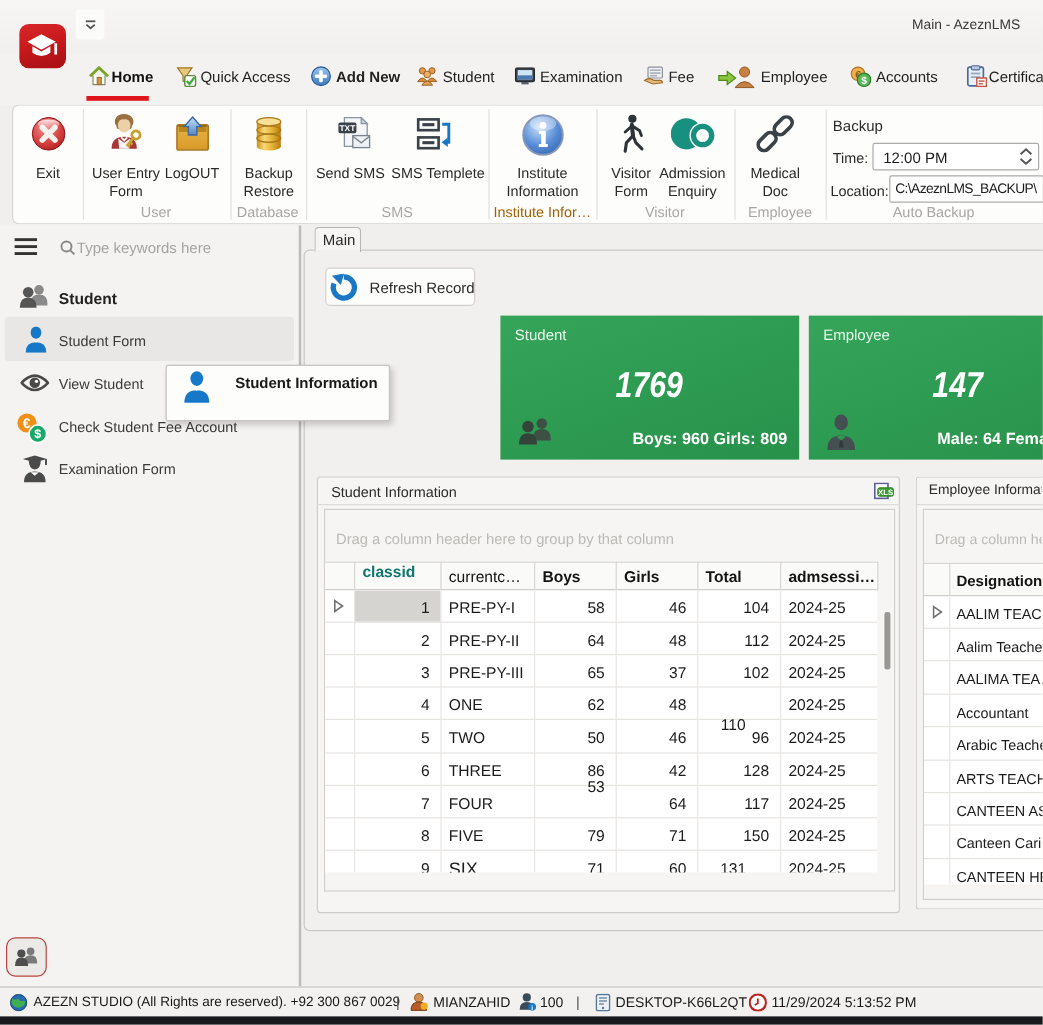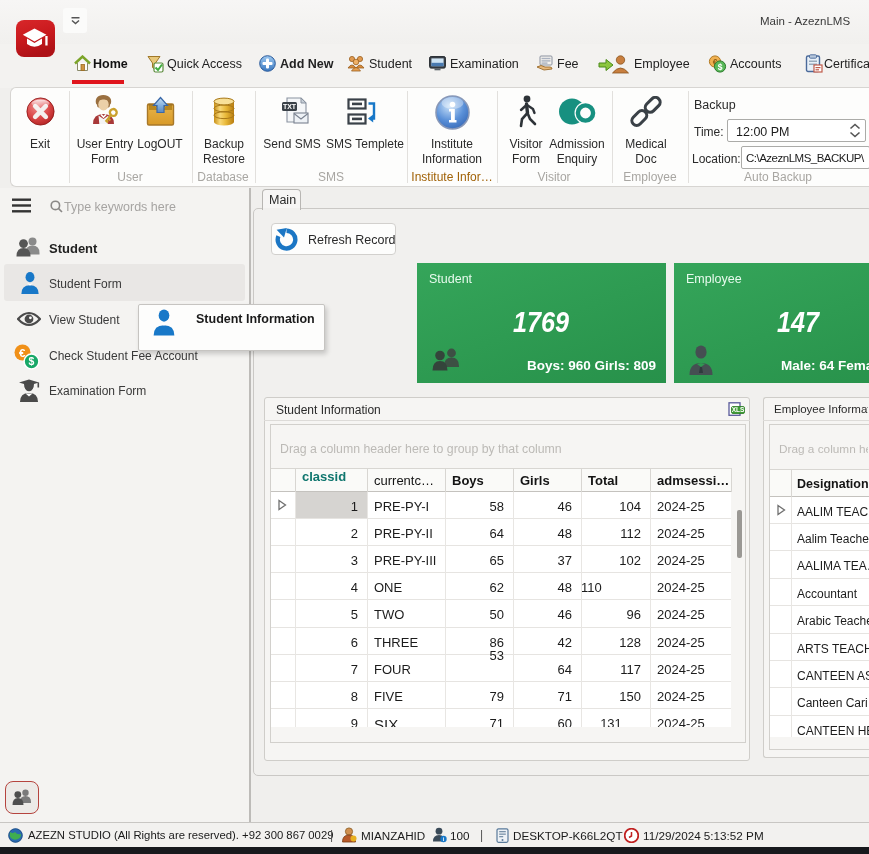--- a/index.html
+++ b/index.html
@@ -382,21 +382,21 @@
     <div class="a" style="left:103px;top:61px;font-size:13px">PRE-PY-III</div>
     <div class="a" style="left:174px;top:61px;width:59px;text-align:right;font-size:13px">65</div>
     <div class="a" style="left:242px;top:61px;width:59px;text-align:right;font-size:13px">37</div>
     <div class="a" style="left:310px;top:61px;width:60px;text-align:right;font-size:13px">102</div>
     <div class="a" style="left:386px;top:61px;font-size:13px">2024-25</div>
     <div class="a" style="left:0;top:107px;width:460px;height:1px;background:#e6e4e1"></div>
     <div class="a" style="left:24px;top:88px;width:63px;text-align:right;font-size:13px">4</div>
     <div class="a" style="left:103px;top:88px;font-size:13px">ONE</div>
     <div class="a" style="left:174px;top:88px;width:59px;text-align:right;font-size:13px">62</div>
     <div class="a" style="left:242px;top:88px;width:59px;text-align:right;font-size:13px">48</div>
-    <div class="a" style="left:310px;top:88px;width:60px;text-align:left;font-size:13px">110</div>
+    <div class="a" style="left:310px;top:104px;width:60px;text-align:center;font-size:13px">110</div>
     <div class="a" style="left:386px;top:88px;font-size:13px">2024-25</div>
     <div class="a" style="left:0;top:135px;width:460px;height:1px;background:#e6e4e1"></div>
     <div class="a" style="left:24px;top:115px;width:63px;text-align:right;font-size:13px">5</div>
     <div class="a" style="left:103px;top:115px;font-size:13px">TWO</div>
     <div class="a" style="left:174px;top:115px;width:59px;text-align:right;font-size:13px">50</div>
     <div class="a" style="left:242px;top:115px;width:59px;text-align:right;font-size:13px">46</div>
     <div class="a" style="left:310px;top:115px;width:60px;text-align:right;font-size:13px">96</div>
     <div class="a" style="left:386px;top:115px;font-size:13px">2024-25</div>
     <div class="a" style="left:0;top:162px;width:460px;height:1px;background:#e6e4e1"></div>
     <div class="a" style="left:24px;top:143px;width:63px;text-align:right;font-size:13px">6</div>

